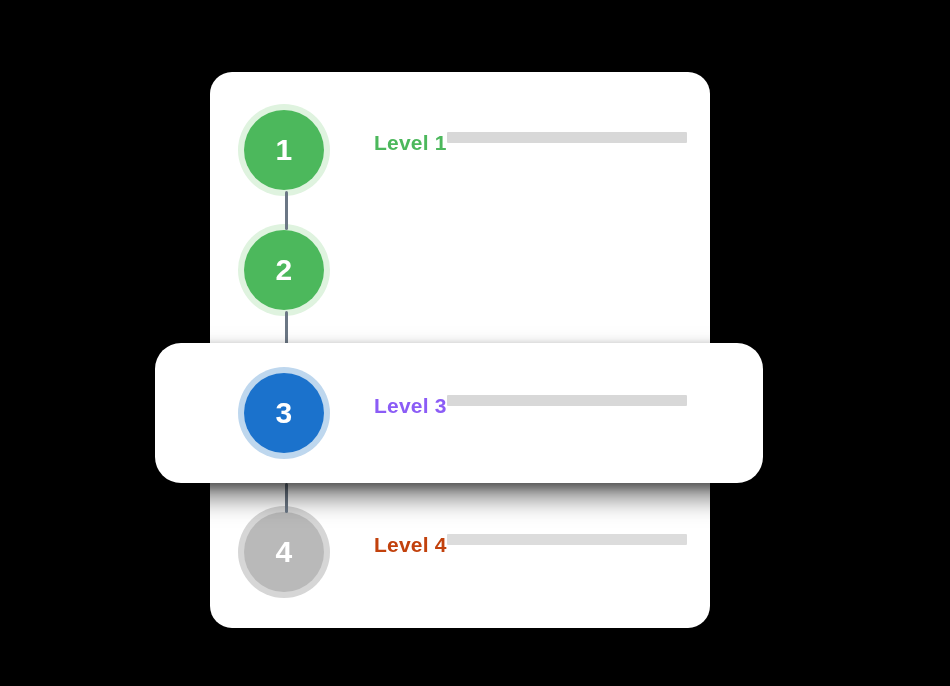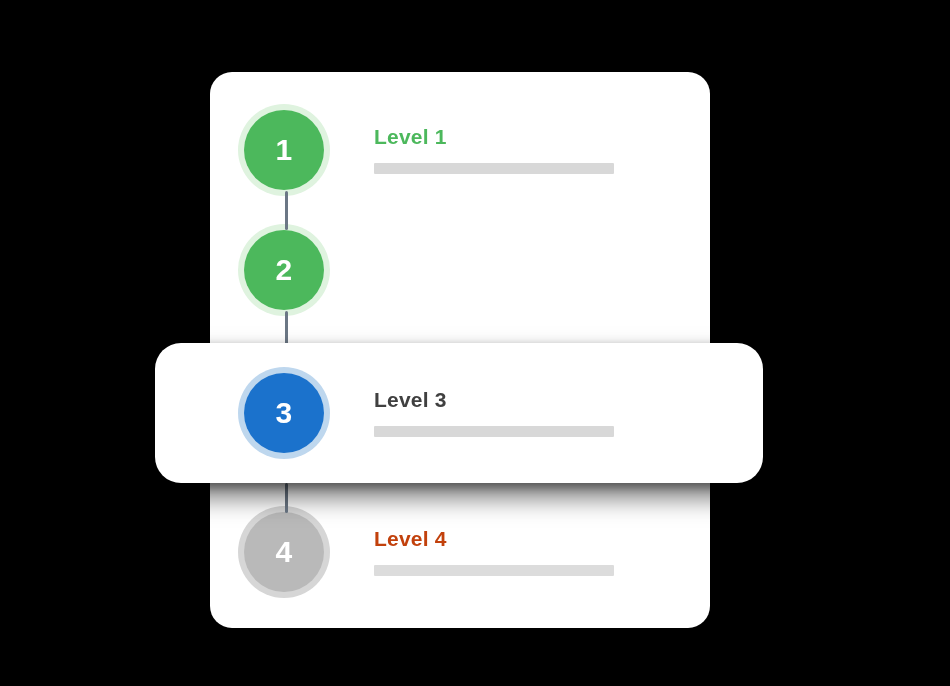--- a/index.html
+++ b/index.html
@@ -83,32 +83,32 @@
   }
   .badge.grey {
     background: #b9b9b9;
     box-shadow: 0 0 0 6px #d6d6d6;
   }
 
   
   .step-text {
     margin-left: 50px;
     display: flex;
-    flex-direction: column;
+    flex-direction: row;
     justify-content: center;
   }
   .step-title {
     font-size: 21px;
     font-weight: bold;
     letter-spacing: 0.2px;
     line-height: 1;
     margin-bottom: 16px;
   }
   .step-title.green { color: #4cb85c; }
-  .step-title.blue  { color: #404040; }
+  .step-title.blue  { color: #8b5cf6; }
   .step-title.grey  { color: #c2410c; }
 
   .step-bar {
     width: 240px;
     height: 11px;
     border-radius: 1px;
     background: #d8d8d8;
   }
   .step-bar.muted { background: #dcdcdc; }
 

